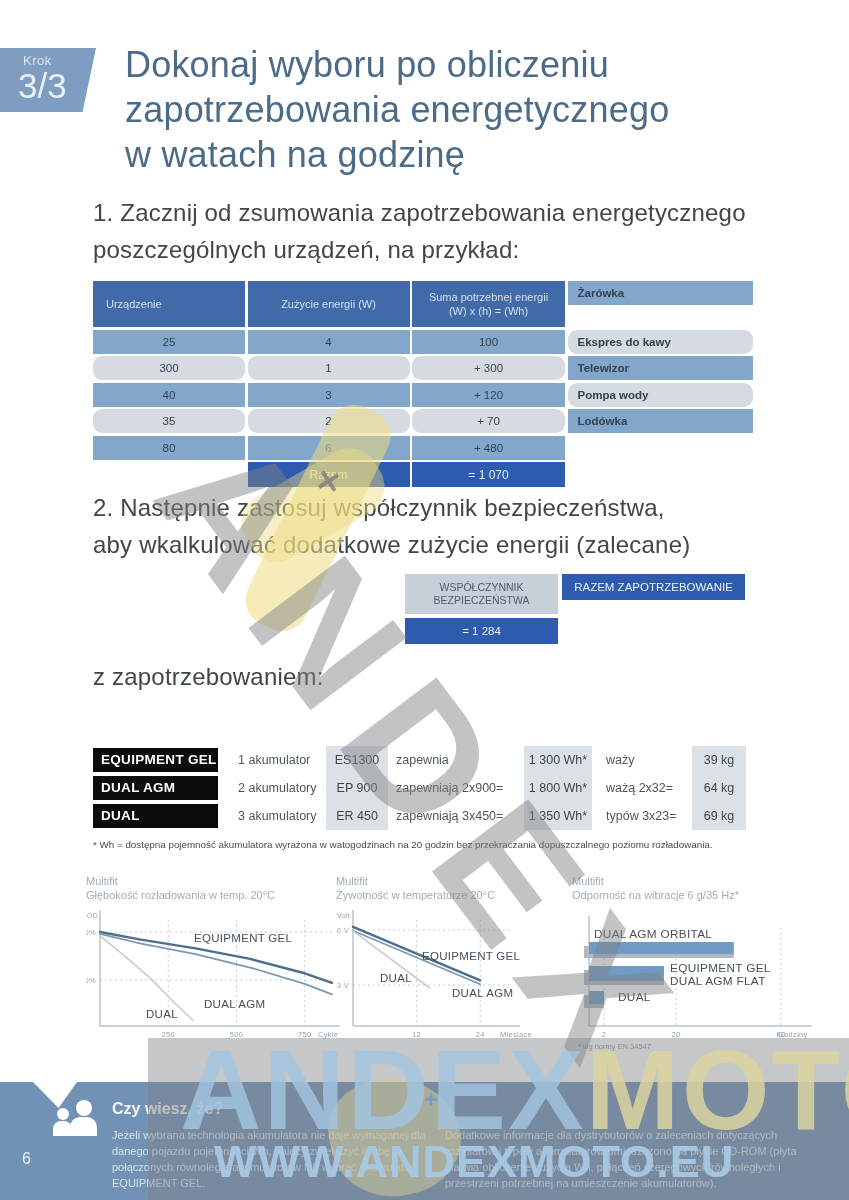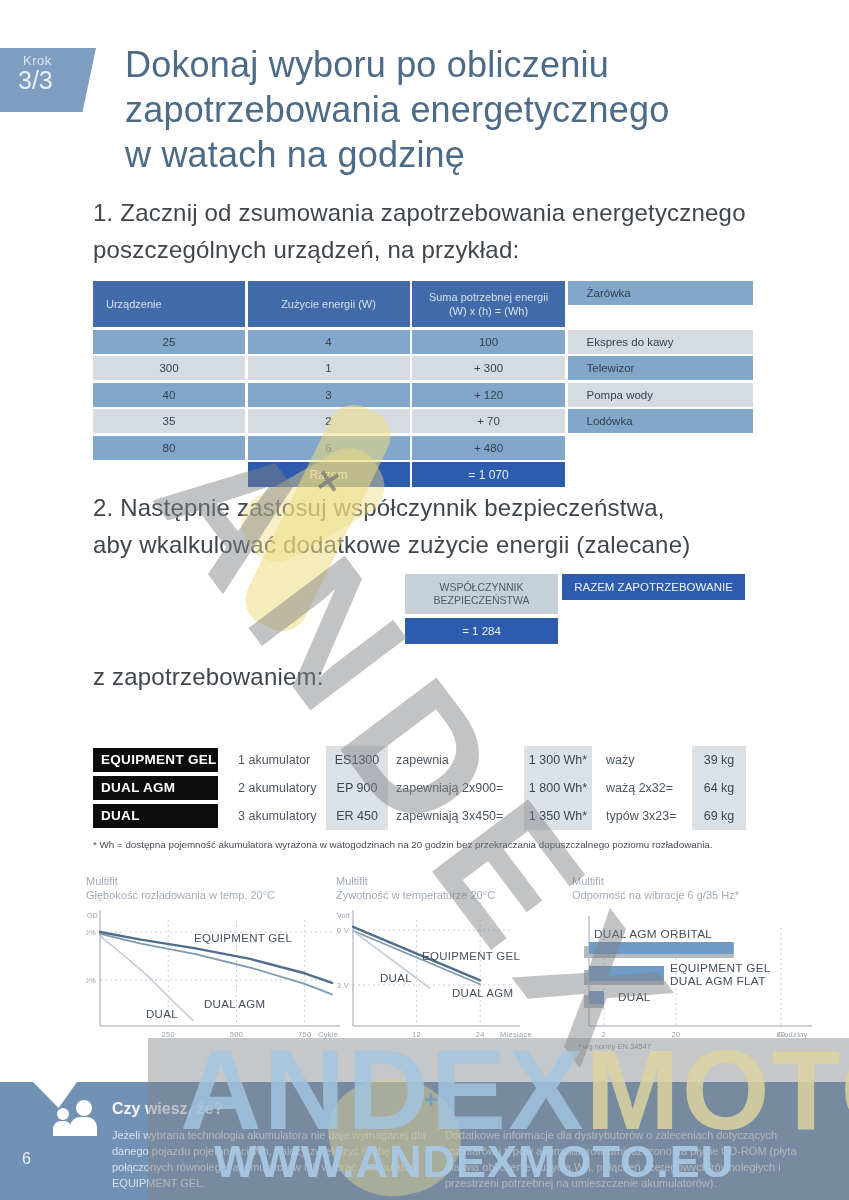--- a/index.html
+++ b/index.html
@@ -4,38 +4,38 @@
 <style>
   * { margin:0; padding:0; box-sizing:border-box; }
   html,body { width:849px; height:1200px; }
   body { font-family:"Liberation Sans", sans-serif; background:#ffffff; position:relative; overflow:hidden; }
   #page { position:absolute; inset:0; width:849px; height:1200px; overflow:hidden; background:#fff; }
 
   
   .krok-badge { position:absolute; left:0; top:48px; width:96px; height:64px; background:#7e9dc1;
                 clip-path:polygon(0 0,100% 0,86% 100%,0 100%); color:#dce6f1; }
   .krok-small { position:absolute; left:23px; top:5px; font-size:13px; letter-spacing:.5px; }
-  .krok-big { position:absolute; left:18px; top:18px; font-size:25px; font-weight:400; color:#e9f0f7; }
+  .krok-big { position:absolute; left:18px; top:18px; font-size:35px; font-weight:400; color:#e9f0f7; }
   .doc-title { position:absolute; left:125px; top:42px; font-size:36px; line-height:45px; color:#4c6b89; letter-spacing:.2px; }
 
   .step-head { position:absolute; font-size:24px; line-height:37px; color:#3f464c; letter-spacing:.2px; }
   #step1 { left:93px; top:194px; }
   #step2 { left:93px; top:489px; }
   #step3 { left:93px; top:658px; }
 
   
   .etable { position:absolute; left:93px; top:281px; width:654px; display:grid;
             grid-template-columns:152px 162px 153px 185px; gap:2.5px; z-index:10; }
   .eth { background:#416aa8; color:#d4e0ee; font-size:11px; height:46px; display:flex; align-items:center;
          justify-content:center; text-align:center; line-height:1.3; padding:0 8px; }
   .eth.first { justify-content:flex-start; padding-left:13px; text-align:left; }
   .etd { height:24px; display:flex; align-items:center; justify-content:center; font-size:11.5px; color:#33414f; }
-  .etd.left { justify-content:flex-start; padding-left:19px; }
+  .etd.left { justify-content:flex-start; padding-left:10px;font-weight:bold; }
   .rowblue { background:#82a7cb; }
-  .rowgray { background:#d5dbe1; }
+  .rowgray { background:#d5dbe1;border-radius:9px; }
   .ghost { background:transparent; }
   .razem { background:#2d5bae; color:#eaf0f8; font-size:12px; height:25px; }
 
   
   .stable { position:absolute; left:405px; top:574px; width:338px; display:grid;
             grid-template-columns:153px 183px; gap:4px; z-index:10; }
   .st1 { background:#c7d0d9; color:#4e5b68; font-size:10.5px; height:40px; display:flex; align-items:center;
          justify-content:center; text-align:center; line-height:1.25; padding:0 12px; }
   .st1v { font-size:11.5px; color:#3d4a57; }
   .st2 { background:#2d5bae; color:#eef3f9; font-size:11.5px; height:26px; display:flex; align-items:center; justify-content:center; }

